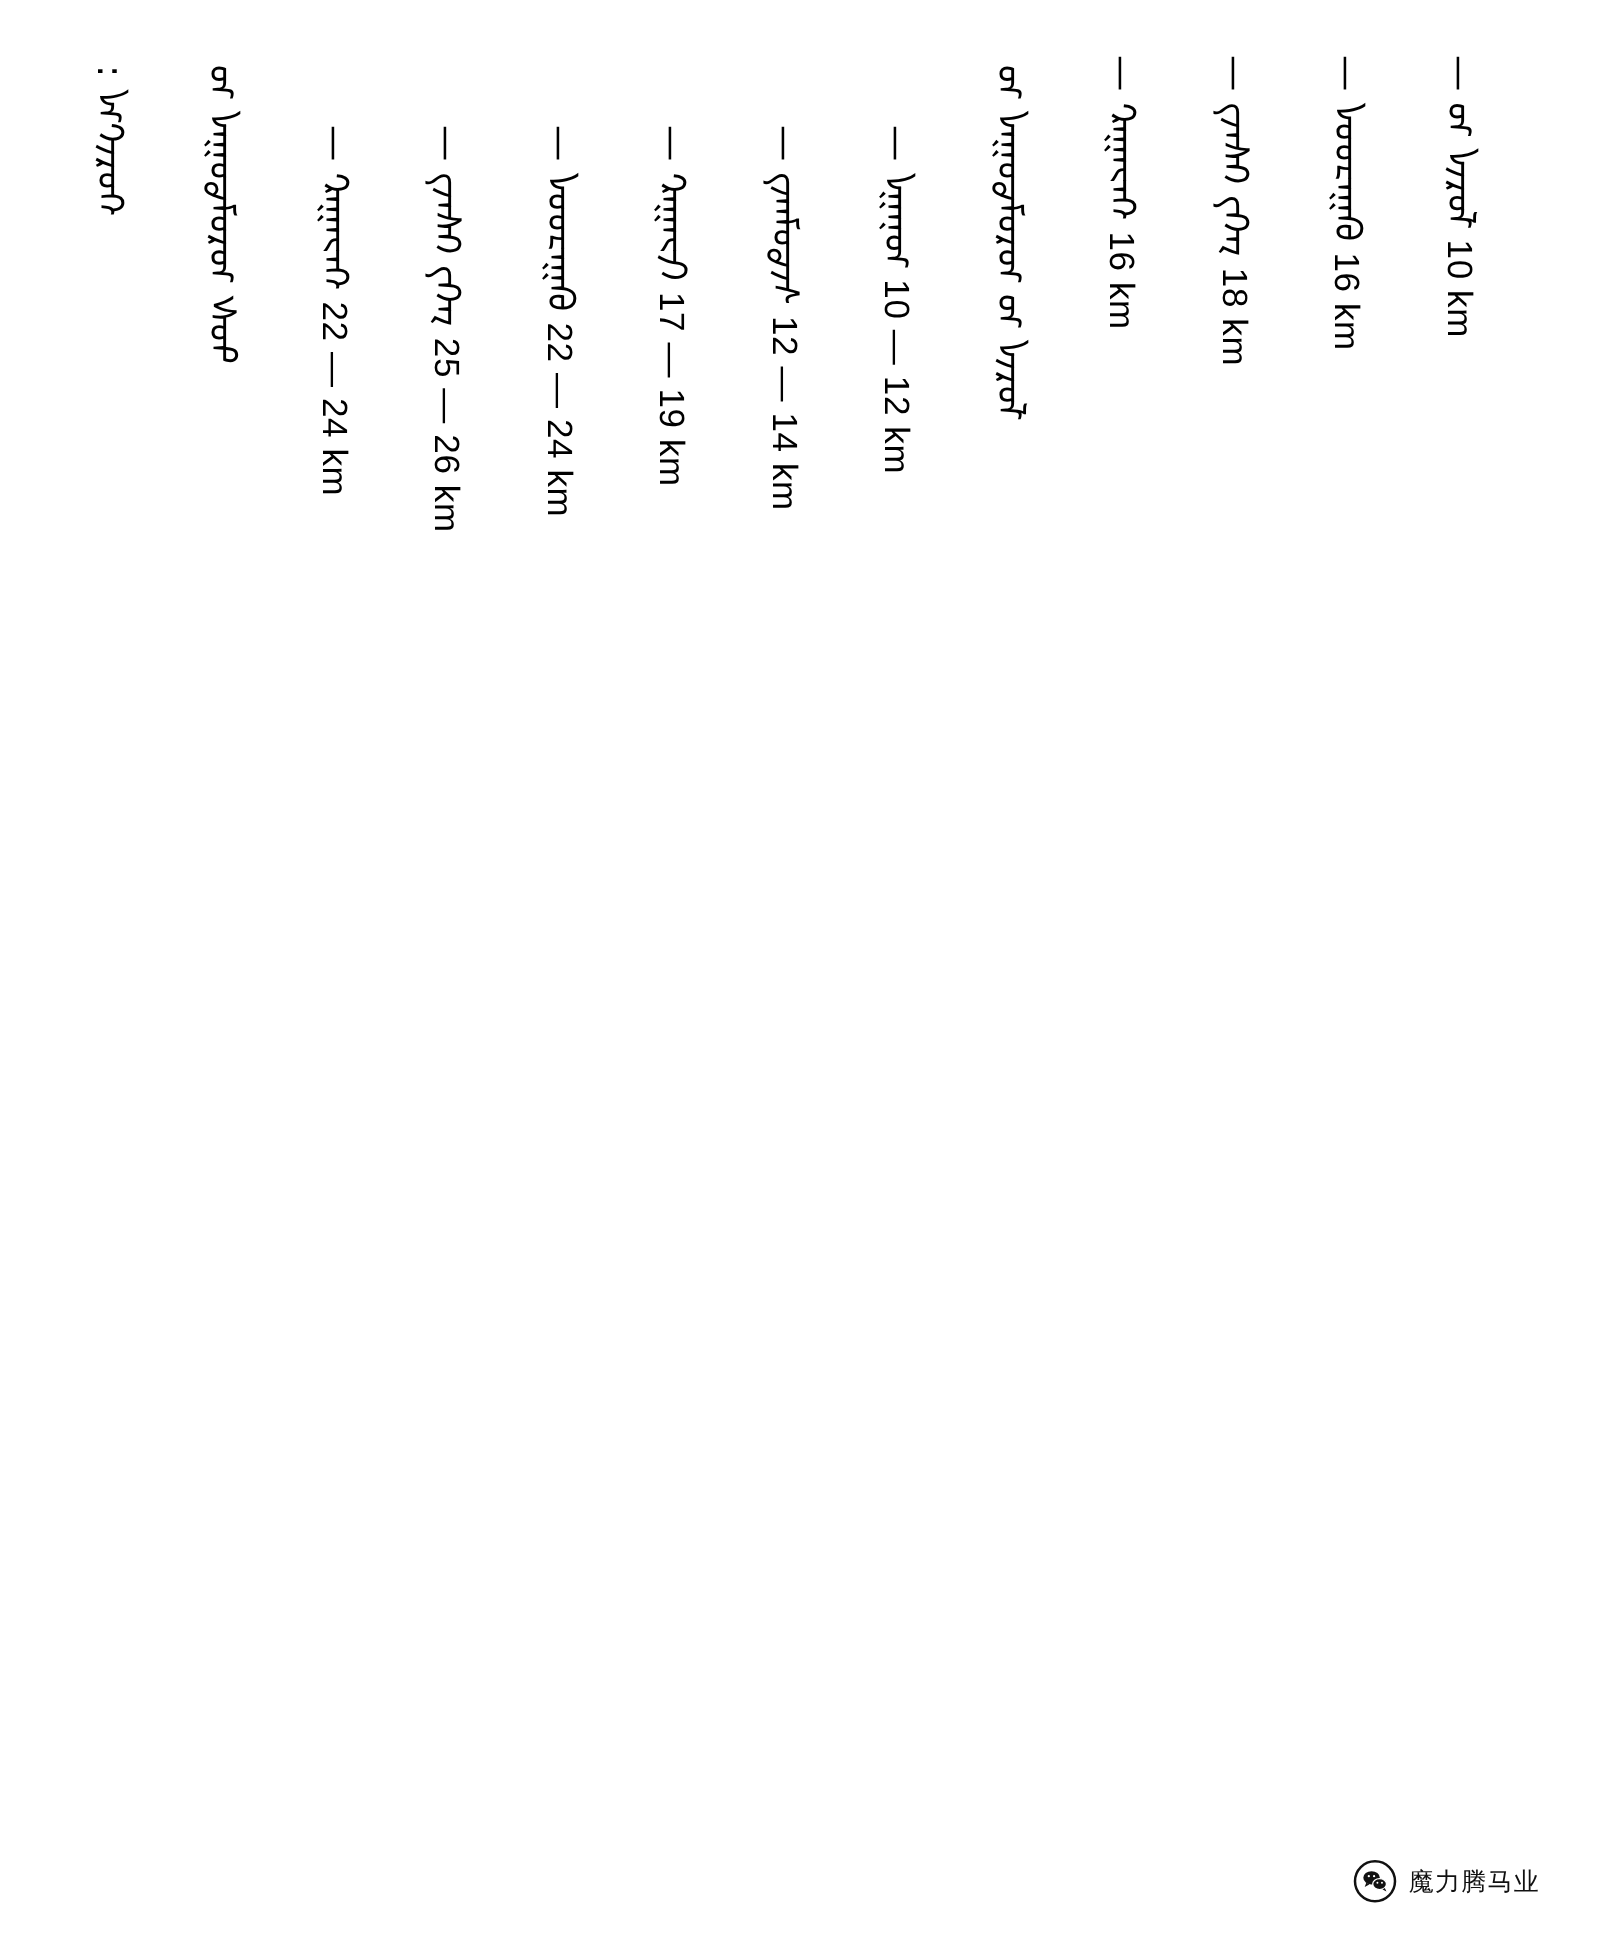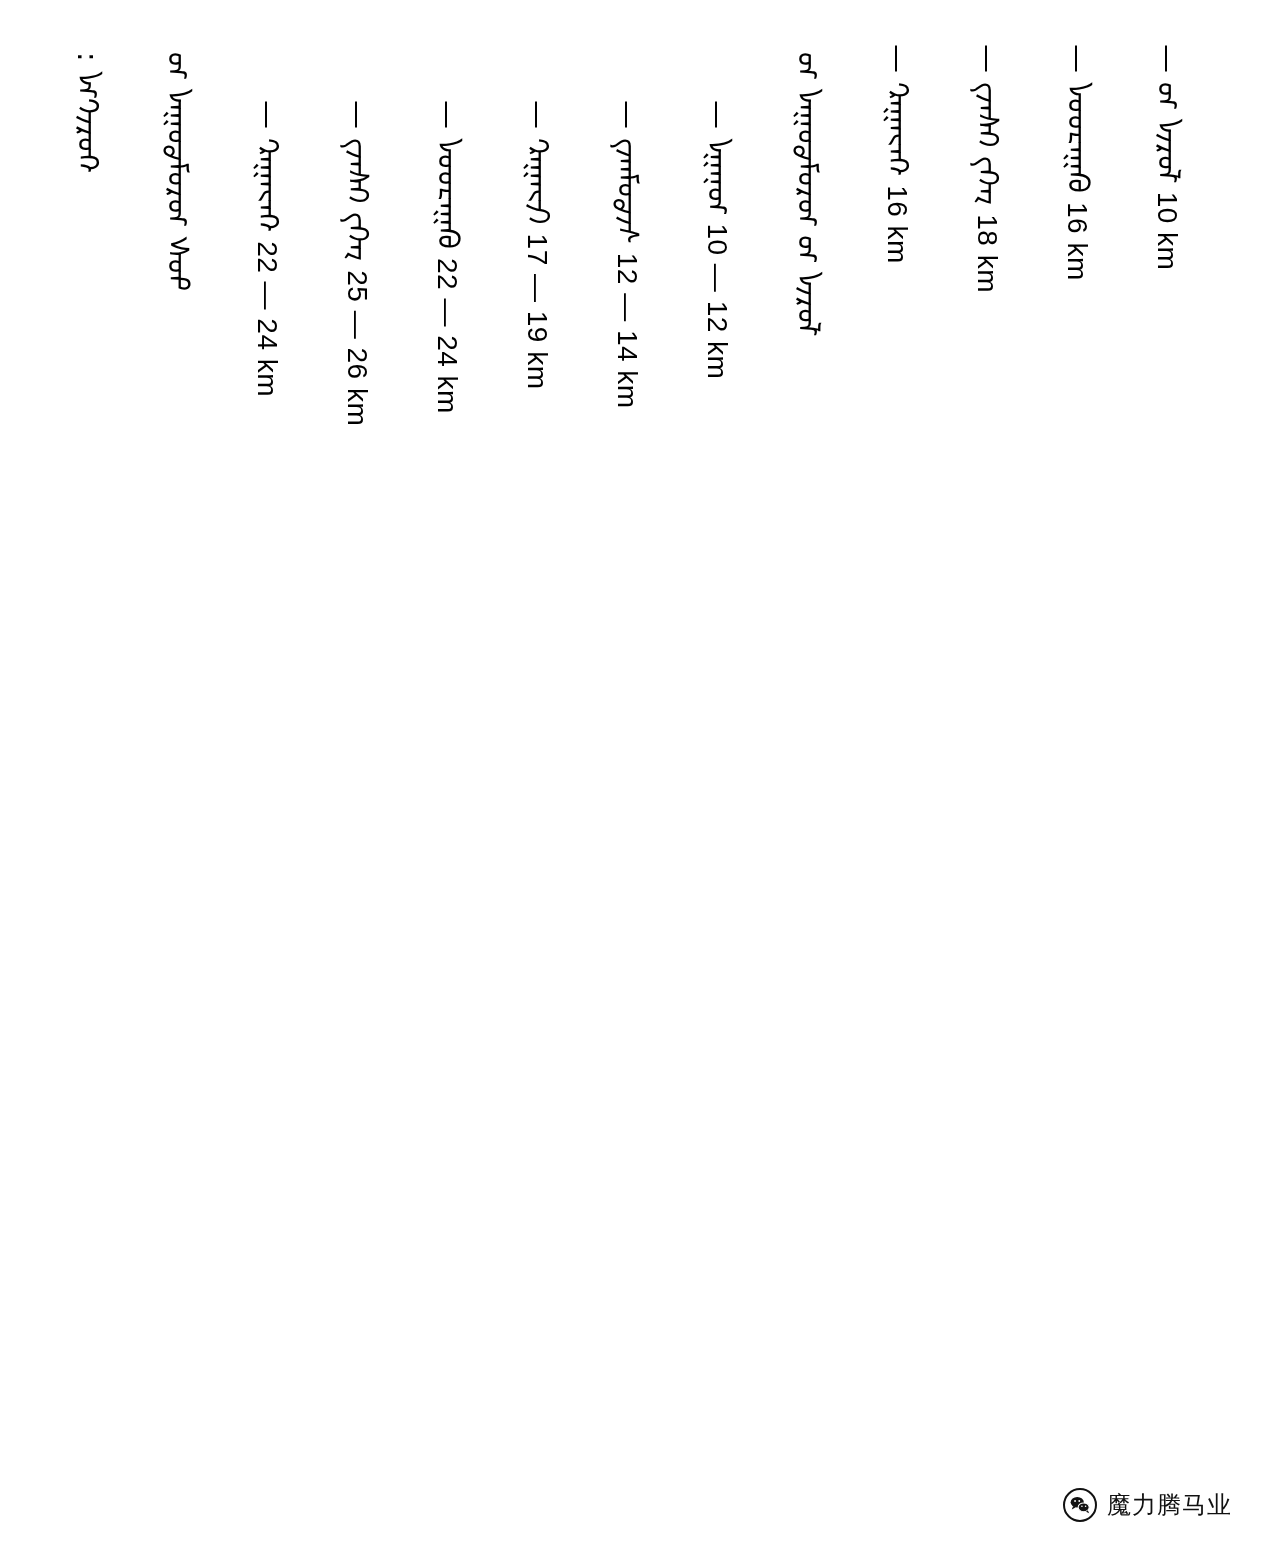--- a/index.html
+++ b/index.html
@@ -68,21 +68,21 @@
     border-radius: 50%;
     border: 2px solid #111;
     display: flex;
     align-items: center;
     justify-content: center;
     box-sizing: border-box;
   }
   .wechat-badge svg { display: block; }
   .footer-label {
     font-family: "DejaVu Sans", sans-serif;
-    font-size: 24px;
+    font-size: 20px;
     color: #111;
     letter-spacing: 1px;
   }
 </style>
 </head>
 <body>
 
 <div class="doc-body">
 
   <div class="mong-column" style="left:1182px; top:44px;">

